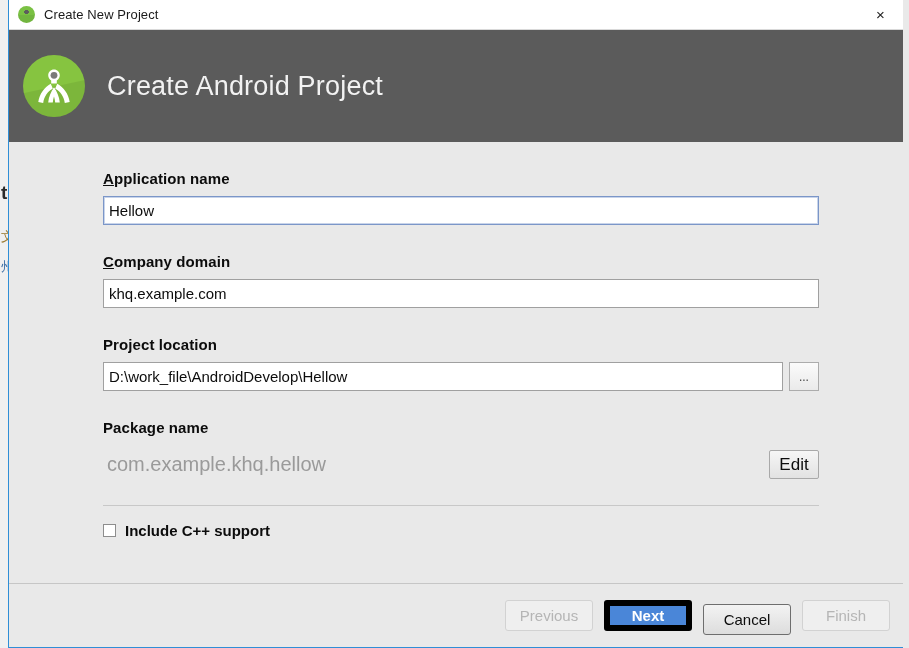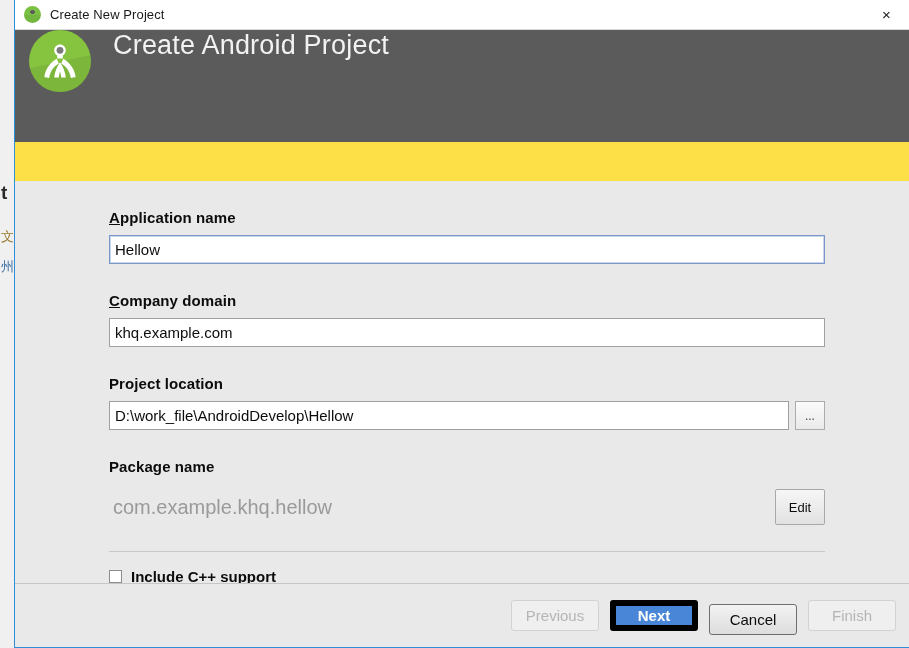--- a/index.html
+++ b/index.html
@@ -31,23 +31,23 @@
     color: #2a2a2a;
     white-space: nowrap;
   }
   .bg-g1 { top: 182px; font-size: 19px; font-weight: bold; }
   .bg-g2 { top: 228px; font-size: 13px; color: #9a7a30; }
   .bg-g3 { top: 258px; font-size: 13px; color: #3a6ea5; }
 
   
   #dialog {
     position: absolute;
-    left: 14px; top: 0;
+    left: 8px; top: 0;
     width: 895px; height: 648px;
-    background: #fde047;
+    background: #15803d;
     border: 1px solid #2f8ed6;
     border-top: none;
     border-right: none;
     display: flex;
     flex-direction: column;
   }
 
   
   #titlebar {
     height: 30px;
@@ -97,20 +97,21 @@
     font-size: 15px; color: #1a1a1a;
     cursor: default;
   }
 
   
   #banner {
     flex: 0 0 auto;
     height: 112px;
     background: #5b5b5b;
     display: flex;
+    align-items: center;
     padding-left: 14px;
   }
   #banner-logo {
     width: 62px; height: 62px;
     position: relative;
     flex: 0 0 auto;
   }
   #banner-logo .circle {
     position: absolute; inset: 0;
     border-radius: 50%;
@@ -132,21 +133,20 @@
     font-weight: 400;
     letter-spacing: 0.2px;
   }
 
   
   #body {
     flex: 1 1 auto;
     position: relative;
     overflow: hidden;
     background: #e9e9e9;
-    margin-top: 39px;
   }
   #form {
     position: absolute;
     left: 0; top: 0; right: 0;
     padding: 28px 84px 0 94px;
   }
 
   .field { margin-bottom: 0; }
   .label {
     font-size: 15px;
@@ -194,25 +194,25 @@
     align-items: center;
     justify-content: space-between;
     margin-top: 14px;
   }
   .pkg-value {
     font-size: 20px;
     color: #9a9a9a;
     padding-left: 4px;
   }
   button.edit {
-    width: 50px; height: 36px;
+    width: 50px; height: 29px;
     background: linear-gradient(#f6f6f6,#e2e2e2);
     border: 1px solid #a9a9a9;
     border-radius: 2px;
-    font-size: 13px;
+    font-size: 17px;
     color: #0c0c0c;
     font-family: "Liberation Sans", sans-serif;
     cursor: default;
   }
 
   hr.sep {
     border: none;
     border-top: 1px solid #c8c8c8;
     margin: 26px 0 0 0;
   }

